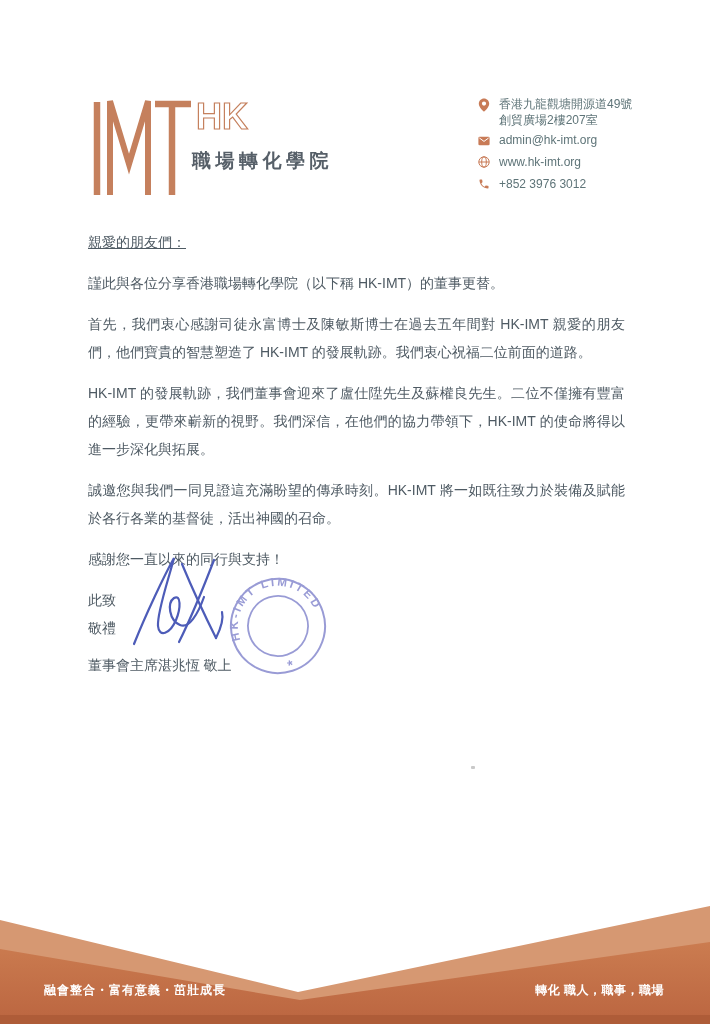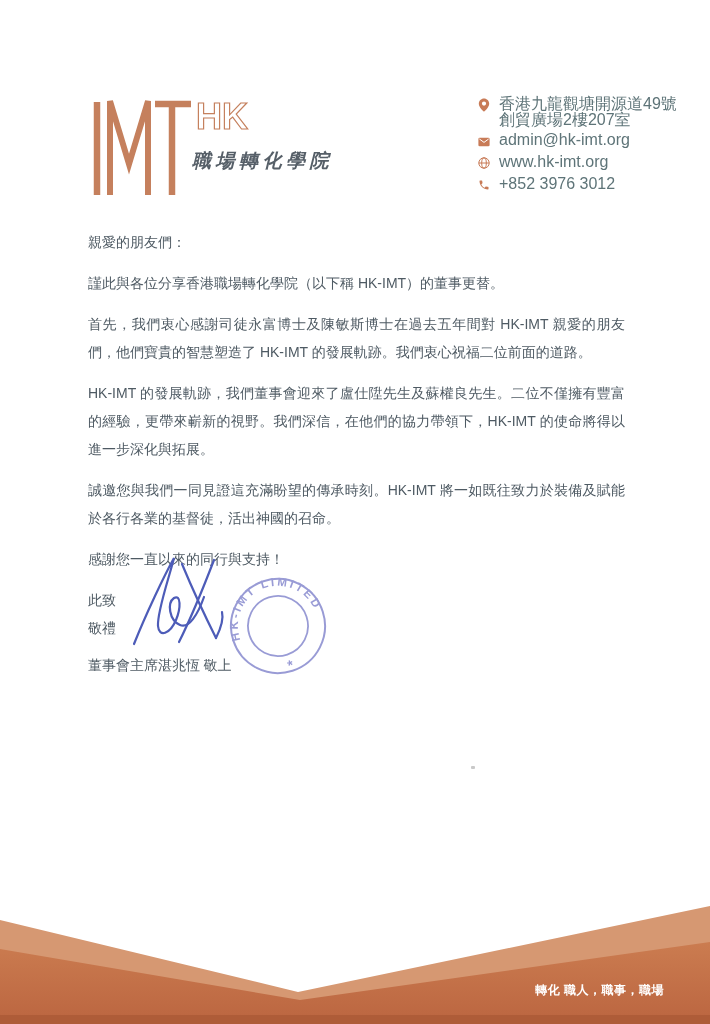--- a/index.html
+++ b/index.html
@@ -18,40 +18,40 @@
     position:absolute;width:1px;height:1px;
     overflow:hidden;clip:rect(0 0 0 0);white-space:nowrap;
   }
 
   
   .logo-wrap{position:absolute;left:88px;top:88px;width:340px;height:115px;}
   .logo-svg{position:absolute;left:0;top:0;}
   .logo-subtitle{
     position:absolute;left:104px;top:60px;
     font-size:19px;font-weight:700;color:#565f68;
-    letter-spacing:4.5px;white-space:nowrap;font-style:italic;
+    letter-spacing:4.5px;white-space:nowrap;
   }
 
   
   .contact{
     position:absolute;left:478px;top:96px;width:210px;
-    color:#5e7478;font-size:16px;line-height:16px;
+    color:#5e7478;font-size:12px;line-height:16px;
   }
   .contact-row{display:flex;align-items:flex-start;margin-bottom:4px;}
   .contact-icon{flex:0 0 13px;width:13px;margin-right:8px;padding-top:2px;}
   .contact-text{white-space:nowrap;}
 
   
   .body-text{
     position:absolute;left:88px;top:228px;width:537px;
     color:#4e5a63;font-size:14px;line-height:28px;
     text-align:justify;
   }
   .body-text p{margin:0 0 13px 0;}
-  .salutation{margin-bottom:14px;}
+  .salutation{margin-bottom:14px;text-decoration:underline;}
   .closing-line{line-height:28px;}
   .signoff{margin-top:10px;white-space:nowrap;font-family:Liberation Serif, serif;}
 
   
   .signature-svg{position:absolute;left:124px;top:552px;z-index:3;}
   .stamp-svg{position:absolute;left:222px;top:564px;z-index:2;opacity:.88;}
 
   
   .speck{
     position:absolute;left:471px;top:766px;width:4px;height:3px;
@@ -171,16 +171,17 @@
       <defs>
         <linearGradient id="gMid" x1="0" y1="0" x2="0" y2="1">
           <stop offset="0" stop-color="#cb7c50"></stop>
           <stop offset="1" stop-color="#bb6540"></stop>
         </linearGradient>
       </defs>
       <polygon points="0,66 298,138 710,52 710,170 0,170" fill="#d69872"></polygon>
       <polygon points="0,95 300,146 710,88 710,170 0,170" fill="url(#gMid)"></polygon>
       <rect x="0" y="161" width="710" height="9" fill="#ae5c38"></rect>
     </svg>
+    <div class="footer-slogan left">融會整合・富有意義・茁壯成長</div>
     <div class="footer-slogan right">轉化 職人，職事，職場</div>
   </div>
 
 </div>
 
 </body></html>

